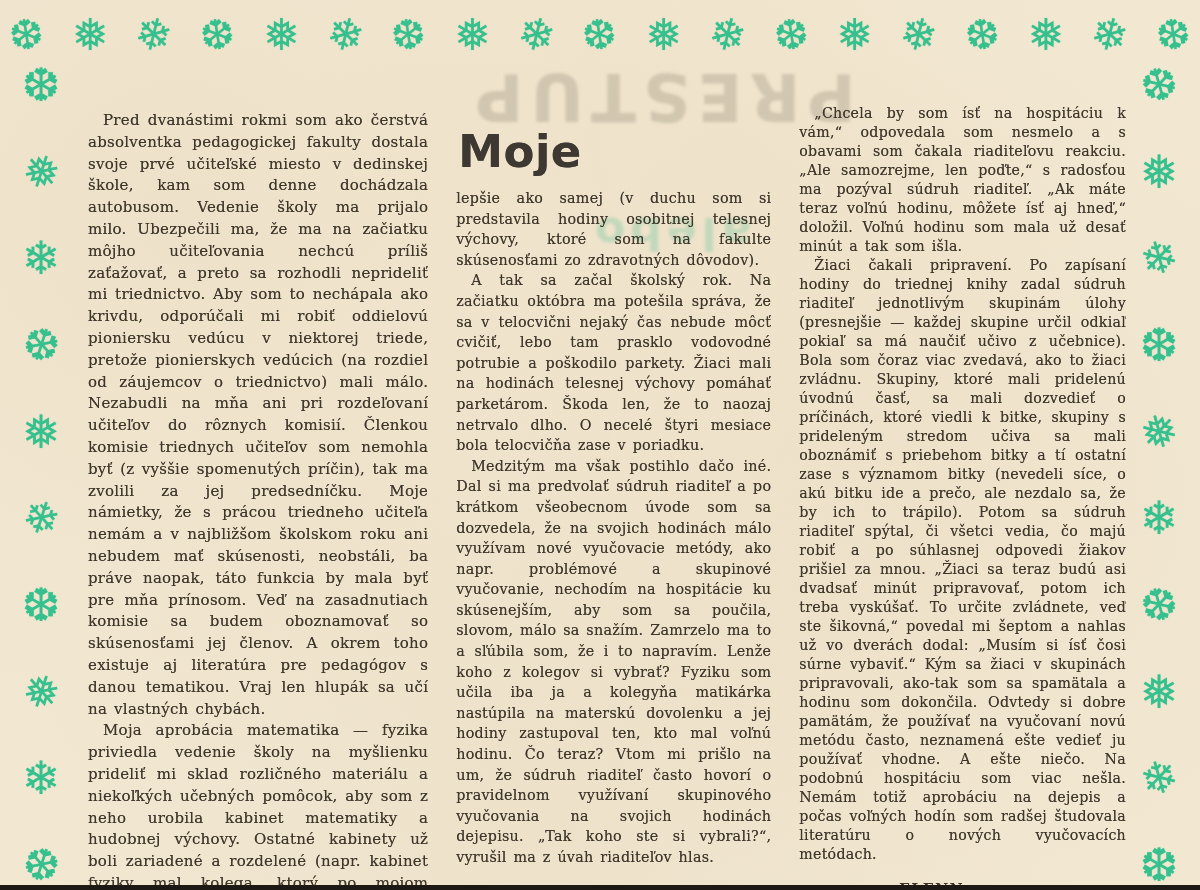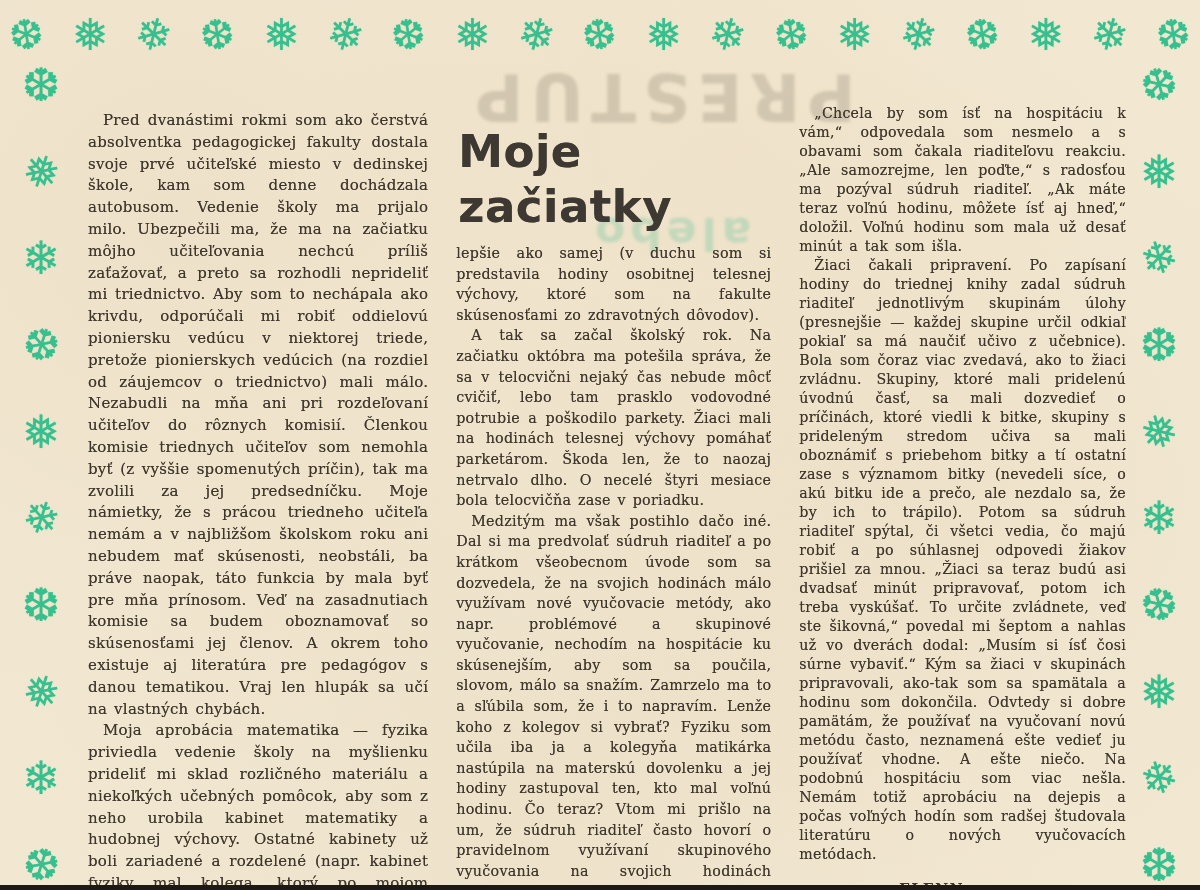--- a/index.html
+++ b/index.html
@@ -144,21 +144,20 @@
   <div class="content">
 
     <div class="col col1">
       <p class="indent">Pred dvanástimi rokmi som ako čerstvá absolventka pedagogickej fakulty dostala svoje prvé učiteľské miesto v dedinskej škole, kam som denne dochádzala autobusom. Vedenie školy ma prijalo milo. Ubezpečili ma, že ma na začiatku môjho učiteľovania nechcú príliš zaťažovať, a preto sa rozhodli neprideliť mi triednictvo. Aby som to nechápala ako krivdu, odporúčali mi robiť oddielovú pioniersku vedúcu v niektorej triede, pretože pionierskych vedúcich (na rozdiel od záujemcov o triednictvo) mali málo. Nezabudli na mňa ani pri rozdeľovaní učiteľov do rôznych komisií. Členkou komisie triednych učiteľov som nemohla byť (z vyššie spomenutých príčin), tak ma zvolili za jej predsedníčku. Moje námietky, že s prácou triedneho učiteľa nemám a v najbližšom školskom roku ani nebudem mať skúsenosti, neobstáli, ba práve naopak, táto funkcia by mala byť pre mňa prínosom. Veď na zasadnutiach komisie sa budem oboznamovať so skúsenosťami jej členov. A okrem toho existuje aj literatúra pre pedagógov s danou tematikou. Vraj len hlupák sa učí na vlastných chybách.</p>
       <p class="indent">Moja aprobácia matematika — fyzika priviedla vedenie školy na myšlienku prideliť mi sklad rozličného materiálu a niekoľkých učebných pomôcok, aby som z neho urobila kabinet matematiky a hudobnej výchovy. Ostatné kabinety už boli zariadené a rozdelené (napr. kabinet fyziky mal kolega, ktorý po mojom príchode už fyziku neučil). Nemôžem sa sťažovať ani na svoj prvý úväzok. Popri matematike a fyzike sa mi „ušla“ aj telesná výchova, lebo vraj ako mladá žena potrebujem na udržanie postavy pravidelne cvičiť a medzi deťmi sa mi bude cvičiť určite</p>
     </div>
 
     <div class="col col2">
       <h1 class="title">
         <span>Moje</span>
-        <span>začiatky</span>
       </h1>
       <p>lepšie ako samej (v duchu som si predstavila hodiny osobitnej telesnej výchovy, ktoré som na fakulte skúsenosťami zo zdravotných dôvodov).</p>
       <p class="indent">A tak sa začal školský rok. Na začiatku októbra ma potešila správa, že sa v telocvični nejaký čas nebude môcť cvičiť, lebo tam prasklo vodovodné potrubie a poškodilo parkety. Žiaci mali na hodinách telesnej výchovy pomáhať parketárom. Škoda len, že to naozaj netrvalo dlho. O necelé štyri mesiace bola telocvičňa zase v poriadku.</p>
       <p class="indent">Medzitým ma však postihlo dačo iné. Dal si ma predvolať súdruh riaditeľ a po krátkom všeobecnom úvode som sa dozvedela, že na svojich hodinách málo využívam nové vyučovacie metódy, ako napr. problémové a skupinové vyučovanie, nechodím na hospitácie ku skúsenejším, aby som sa poučila, slovom, málo sa snažím. Zamrzelo ma to a sľúbila som, že i to napravím. Lenže koho z kolegov si vybrať? Fyziku som učila iba ja a kolegyňa matikárka nastúpila na materskú dovolenku a jej hodiny zastupoval ten, kto mal voľnú hodinu. Čo teraz? Vtom mi prišlo na um, že súdruh riaditeľ často hovorí o pravidelnom využívaní skupinového vyučovania na svojich hodinách dejepisu. „Tak koho ste si vybrali?“, vyrušil ma z úvah riaditeľov hlas.</p>
     </div>
 
     <div class="col col3">
       <p class="indent">„Chcela by som ísť na hospitáciu k vám,“ odpovedala som nesmelo a s obavami som čakala riaditeľovu reakciu. „Ale samozrejme, len poďte,“ s radosťou ma pozýval súdruh riaditeľ. „Ak máte teraz voľnú hodinu, môžete ísť aj hneď,“ doložil. Voľnú hodinu som mala už desať minút a tak som išla.</p>
       <p class="indent">Žiaci čakali pripravení. Po zapísaní hodiny do triednej knihy zadal súdruh riaditeľ jednotlivým skupinám úlohy (presnejšie — každej skupine určil odkiaľ pokiaľ sa má naučiť učivo z učebnice). Bola som čoraz viac zvedavá, ako to žiaci zvládnu. Skupiny, ktoré mali pridelenú úvodnú časť, sa mali dozvedieť o príčinách, ktoré viedli k bitke, skupiny s prideleným stredom učiva sa mali oboznámiť s priebehom bitky a tí ostatní zase s významom bitky (nevedeli síce, o akú bitku ide a prečo, ale nezdalo sa, že by ich to trápilo). Potom sa súdruh riaditeľ spýtal, či všetci vedia, čo majú robiť a po súhlasnej odpovedi žiakov prišiel za mnou. „Žiaci sa teraz budú asi dvadsať minút pripravovať, potom ich treba vyskúšať. To určite zvládnete, veď ste šikovná,“ povedal mi šeptom a nahlas už vo dverách dodal: „Musím si ísť čosi súrne vybaviť.“ Kým sa žiaci v skupinách pripravovali, ako-tak som sa spamätala a hodinu som dokončila. Odvtedy si dobre pamätám, že používať na vyučovaní novú metódu často, neznamená ešte vedieť ju používať vhodne. A ešte niečo. Na podobnú hospitáciu som viac nešla. Nemám totiž aprobáciu na dejepis a počas voľných hodín som radšej študovala literatúru o nových vyučovacích metódach.</p>
       <div class="author">

